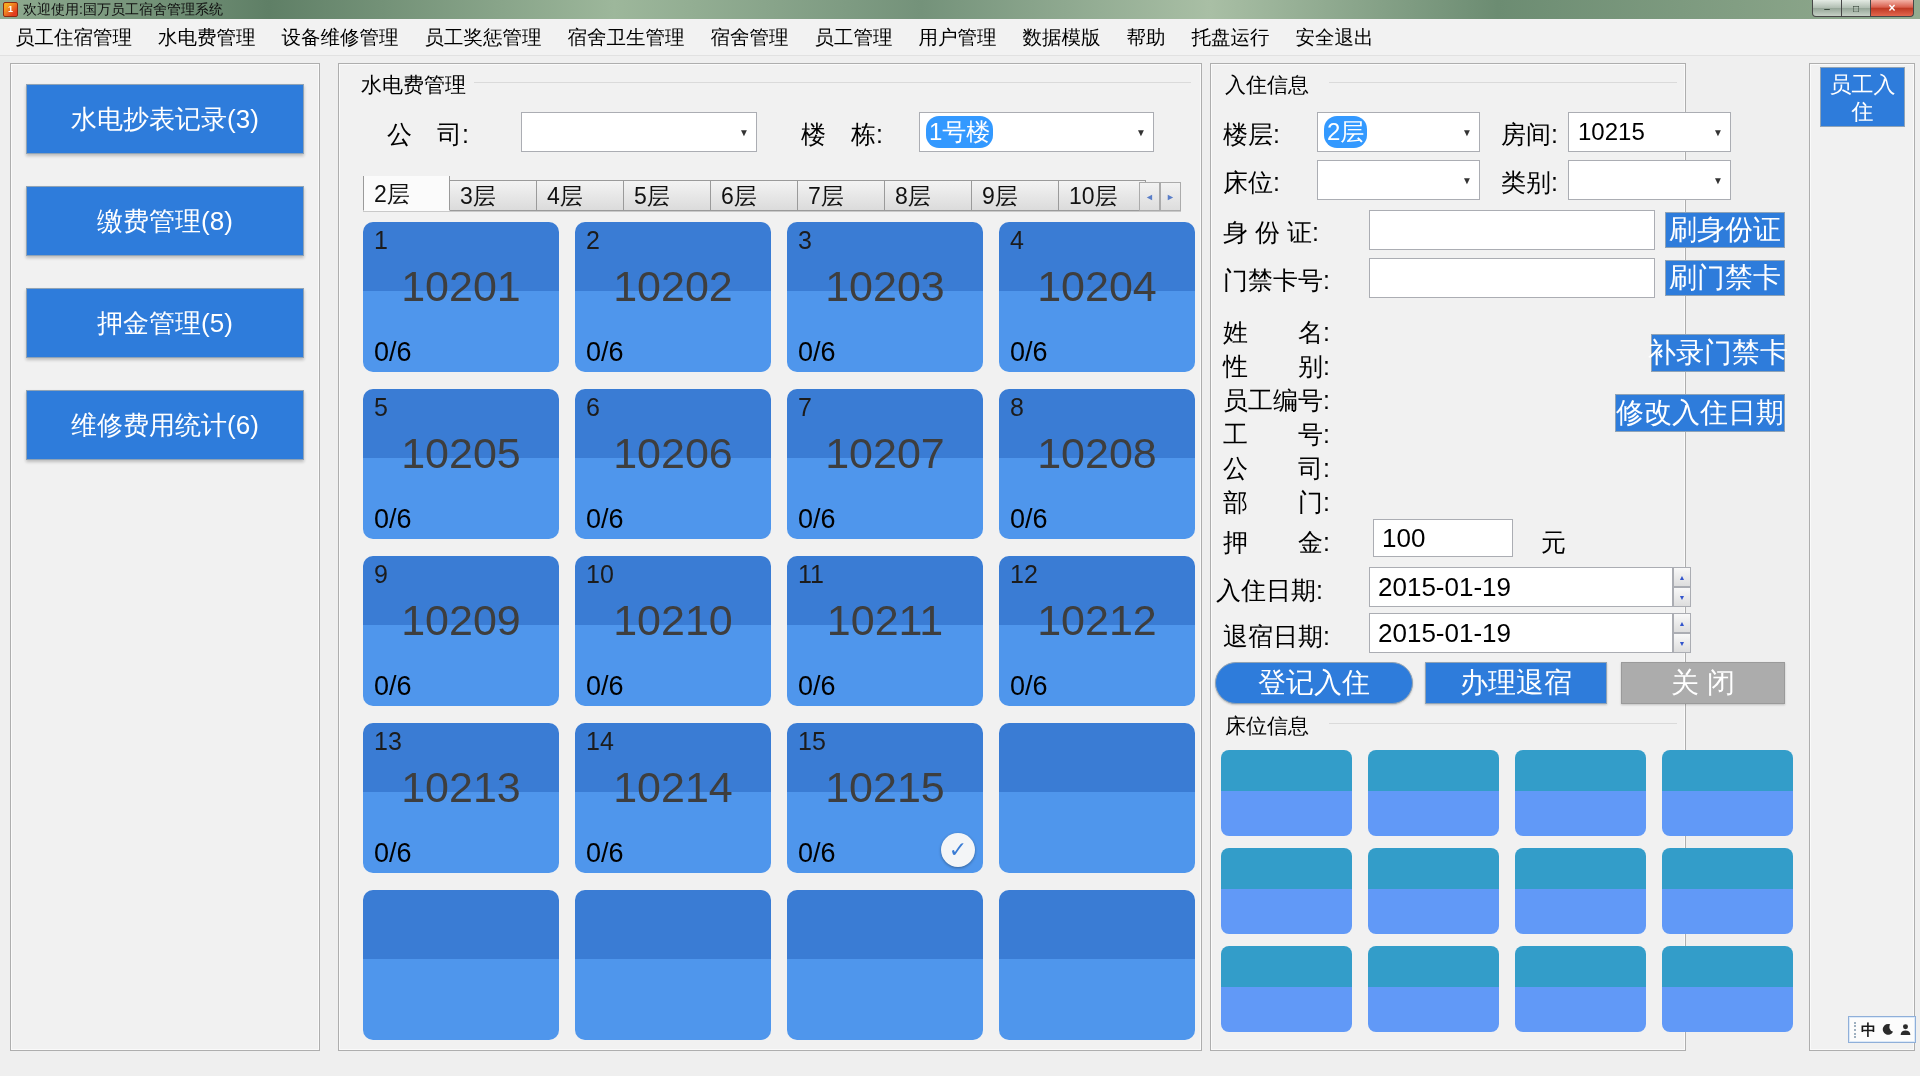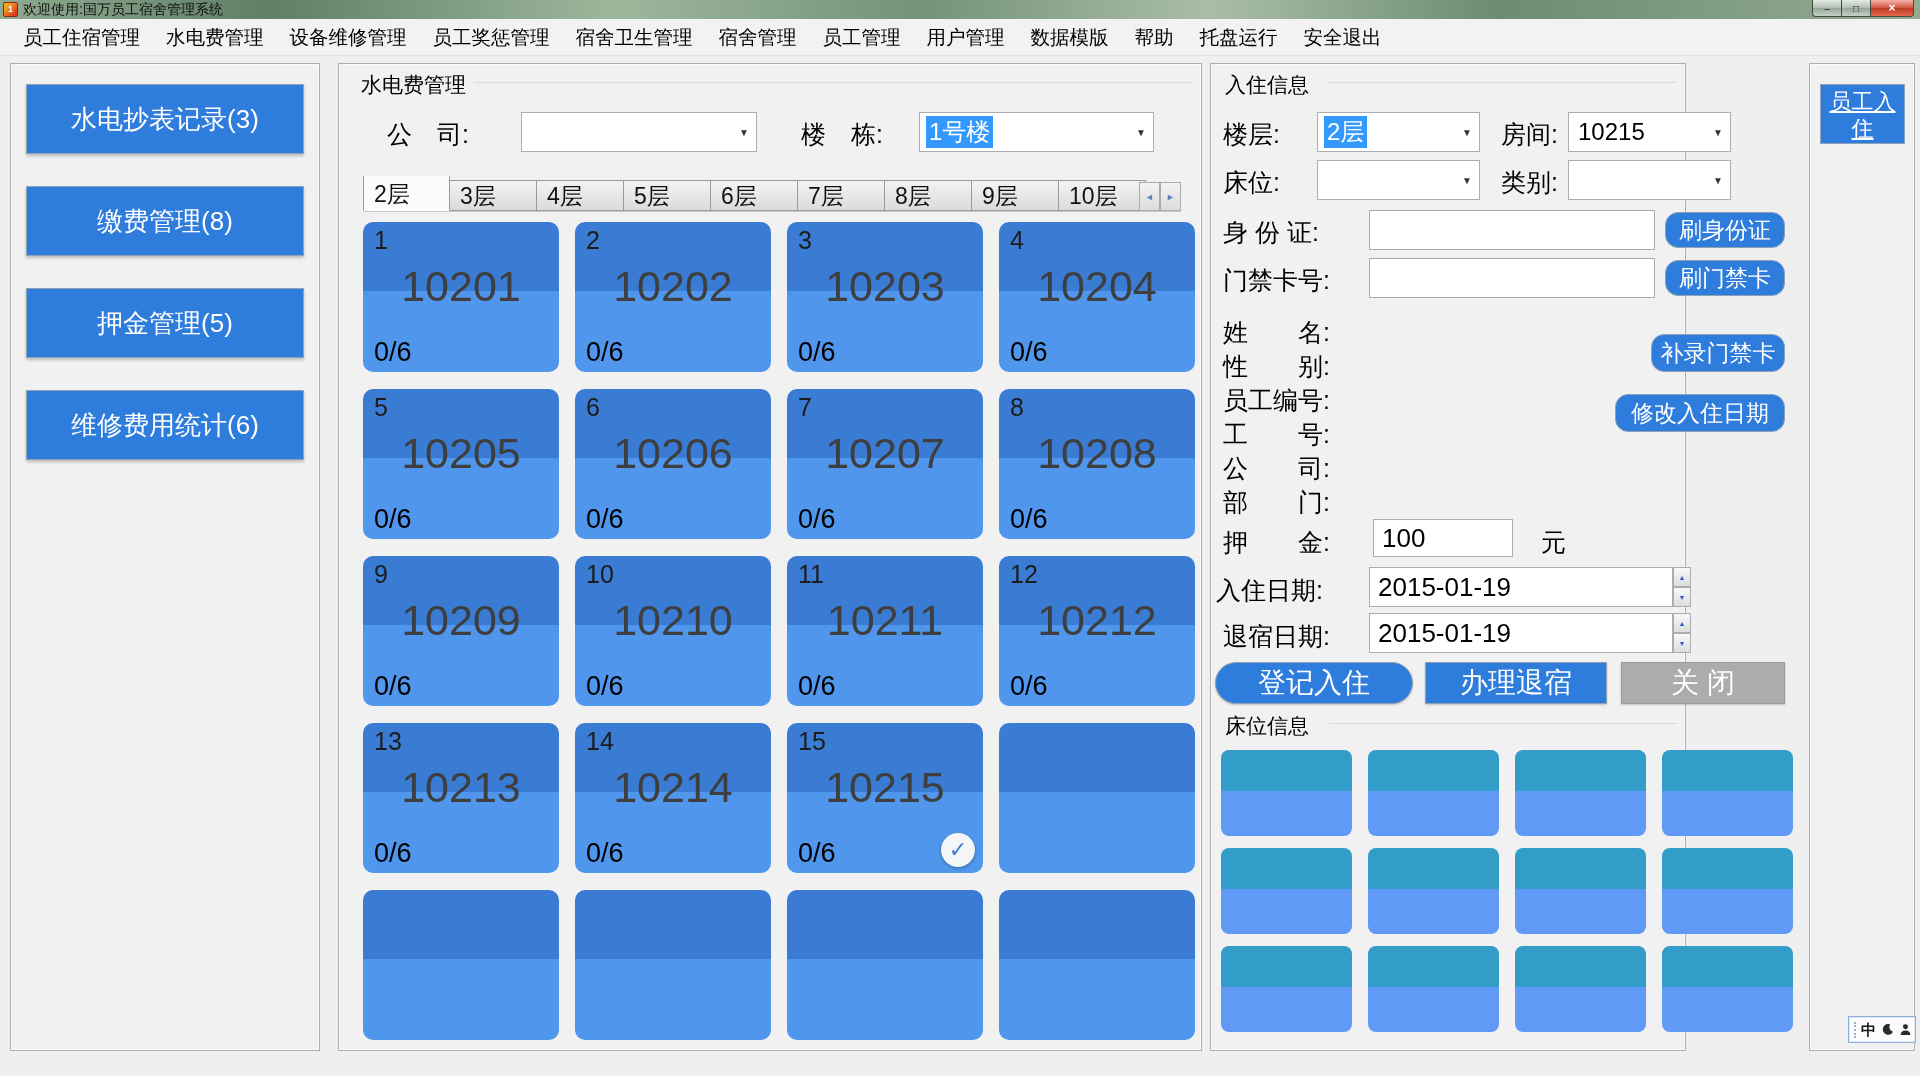--- a/index.html
+++ b/index.html
@@ -32,21 +32,21 @@
   }
   .win-btn.minimize{border-radius:0 0 0 4px;}
   .win-btn.close{
     width:44px;color:#fff;font-size:12px;font-weight:bold;border-radius:0 0 4px 0;
     background:linear-gradient(#f3b2a6,#d9604e 45%,#bf3a24 52%,#e2674e);
   }
   
   .menubar{
     position:absolute;left:0;top:19px;width:1920px;height:37px;
     background:#F2F2F2;border-bottom:1px solid #E1E1E1;box-sizing:border-box;
-    display:flex;align-items:center;padding-left:10px;
+    display:flex;align-items:center;padding-left:2px;
   }
   .menu-item{font-size:19.5px;color:#000;padding:0 13px;line-height:36px;white-space:nowrap;cursor:default;}
   
   .panel{
     position:absolute;background:#F1F1F1;border:1px solid #AEAEAE;
     box-shadow:inset 0 0 0 1px #FAFAFA;box-sizing:border-box;
   }
   #sidebar{left:10px;top:63px;width:310px;height:988px;}
   #room-panel{left:338px;top:63px;width:864px;height:988px;}
   #checkin-panel{left:1210px;top:63px;width:476px;height:988px;}
@@ -60,21 +60,21 @@
   }
   .side-btn:first-child{margin-top:20px;}
   
   .group-title{position:absolute;font-size:21px;color:#000;background:#F1F1F1;padding-right:8px;z-index:2;}
   .group-line{position:absolute;height:1px;background:#DADADA;z-index:1;}
   
   .combo,.tb{
     position:absolute;height:40px;background:#FFF;border:1px solid #ABADB3;box-sizing:border-box;
   }
   .combo{display:flex;align-items:center;padding-left:6px;font-size:24px;color:#000;}
-  .combo .sel{background:var(--selection);color:#fff;padding:0 3px;line-height:32px;}
+  .combo .sel{background:var(--selection);color:#fff;padding:0 3px;line-height:32px;border-radius:13px;}
   .combo .val{padding:0 3px;line-height:32px;}
   .combo .arrow{position:absolute;right:7px;top:50%;transform:translateY(-50%);font-size:10px;color:#333;}
   .tb{font-size:26px;color:#000;padding:0 8px;display:flex;align-items:center;}
   .lbl{position:absolute;font-size:25px;color:#000;white-space:nowrap;}
   
   #floor-tabs-wrap{position:absolute;left:24px;top:112px;width:818px;height:36px;}
   #floor-tabs{position:absolute;left:0;top:0;width:818px;height:36px;overflow:hidden;display:flex;align-items:flex-end;border-bottom:1px solid #C9C9C9;box-sizing:border-box;}
   .floor-tab{
     flex:0 0 87px;width:87px;height:31px;line-height:30px;box-sizing:border-box;
     padding-left:10px;font-size:23px;color:#111;
@@ -107,44 +107,44 @@
     position:absolute;right:8px;bottom:6px;width:34px;height:34px;border-radius:50%;
     background:#F3F5F7;color:var(--room-top);font-size:22px;font-weight:bold;
     display:flex;align-items:center;justify-content:center;box-shadow:0 1px 3px rgba(0,0,0,.35);
   }
   
   .btn{
     position:absolute;background:var(--accent);border:1px solid #8FA3B6;box-sizing:border-box;
     color:#fff;text-align:center;cursor:default;white-space:nowrap;
     display:flex;align-items:center;justify-content:center;
   }
-  .small-btn{font-size:23px;border-radius:13px;}
+  .small-btn{font-size:28px;}
   .action-btn{font-size:28px;box-shadow:0 1px 2px rgba(0,0,0,.2);}
   .gray-btn{background:var(--close-gray);border-color:#9A9A9A;}
   .spinner{position:absolute;width:18px;}
   .spin-btn{
     width:18px;height:20px;box-sizing:border-box;border:1px solid #ABADB3;
     background:linear-gradient(#F8F8F8,#DDDDDD);
     font-size:7px;color:#3355CC;display:flex;align-items:center;justify-content:center;
   }
   
   #bed-grid{
     position:absolute;left:10px;top:686px;
     display:grid;grid-template-columns:repeat(4,131px);grid-auto-rows:86px;
     column-gap:16px;row-gap:12px;
   }
   .bed-tile{
     border-radius:8px;overflow:hidden;cursor:default;
     background:linear-gradient(to bottom,var(--bed-top) 0%,var(--bed-top) 48%,var(--bed-bottom) 48%,var(--bed-bottom) 100%);
   }
   
   #staff-checkin-btn{
-    position:absolute;left:10px;top:20px;width:85px;height:60px;box-sizing:border-box;
+    position:absolute;left:10px;top:3px;width:85px;height:60px;box-sizing:border-box;
     background:var(--accent);border:1px solid #8FA3B6;color:#fff;
-    font-size:22px;line-height:27px;text-align:center;padding:3px 6px;cursor:default;text-decoration:underline;
+    font-size:22px;line-height:27px;text-align:center;padding:3px 6px;cursor:default;
   }
   
   #ime-bar{
     position:absolute;left:1848px;top:1016px;width:68px;height:27px;box-sizing:border-box;
     background:#FCFCFC;border:1px solid #8FAFD9;box-shadow:inset 0 0 0 1px #DCE9F8;
     display:flex;align-items:center;gap:5px;padding:0 4px;
   }
   .ime-grip{width:4px;height:16px;border-left:2px dotted #9FB0C0;margin-left:1px;}
   .ime-lang{font-size:15px;font-weight:bold;color:#1A1A1A;line-height:25px;}
   .ime-ic{width:13px;height:13px;display:flex;}

